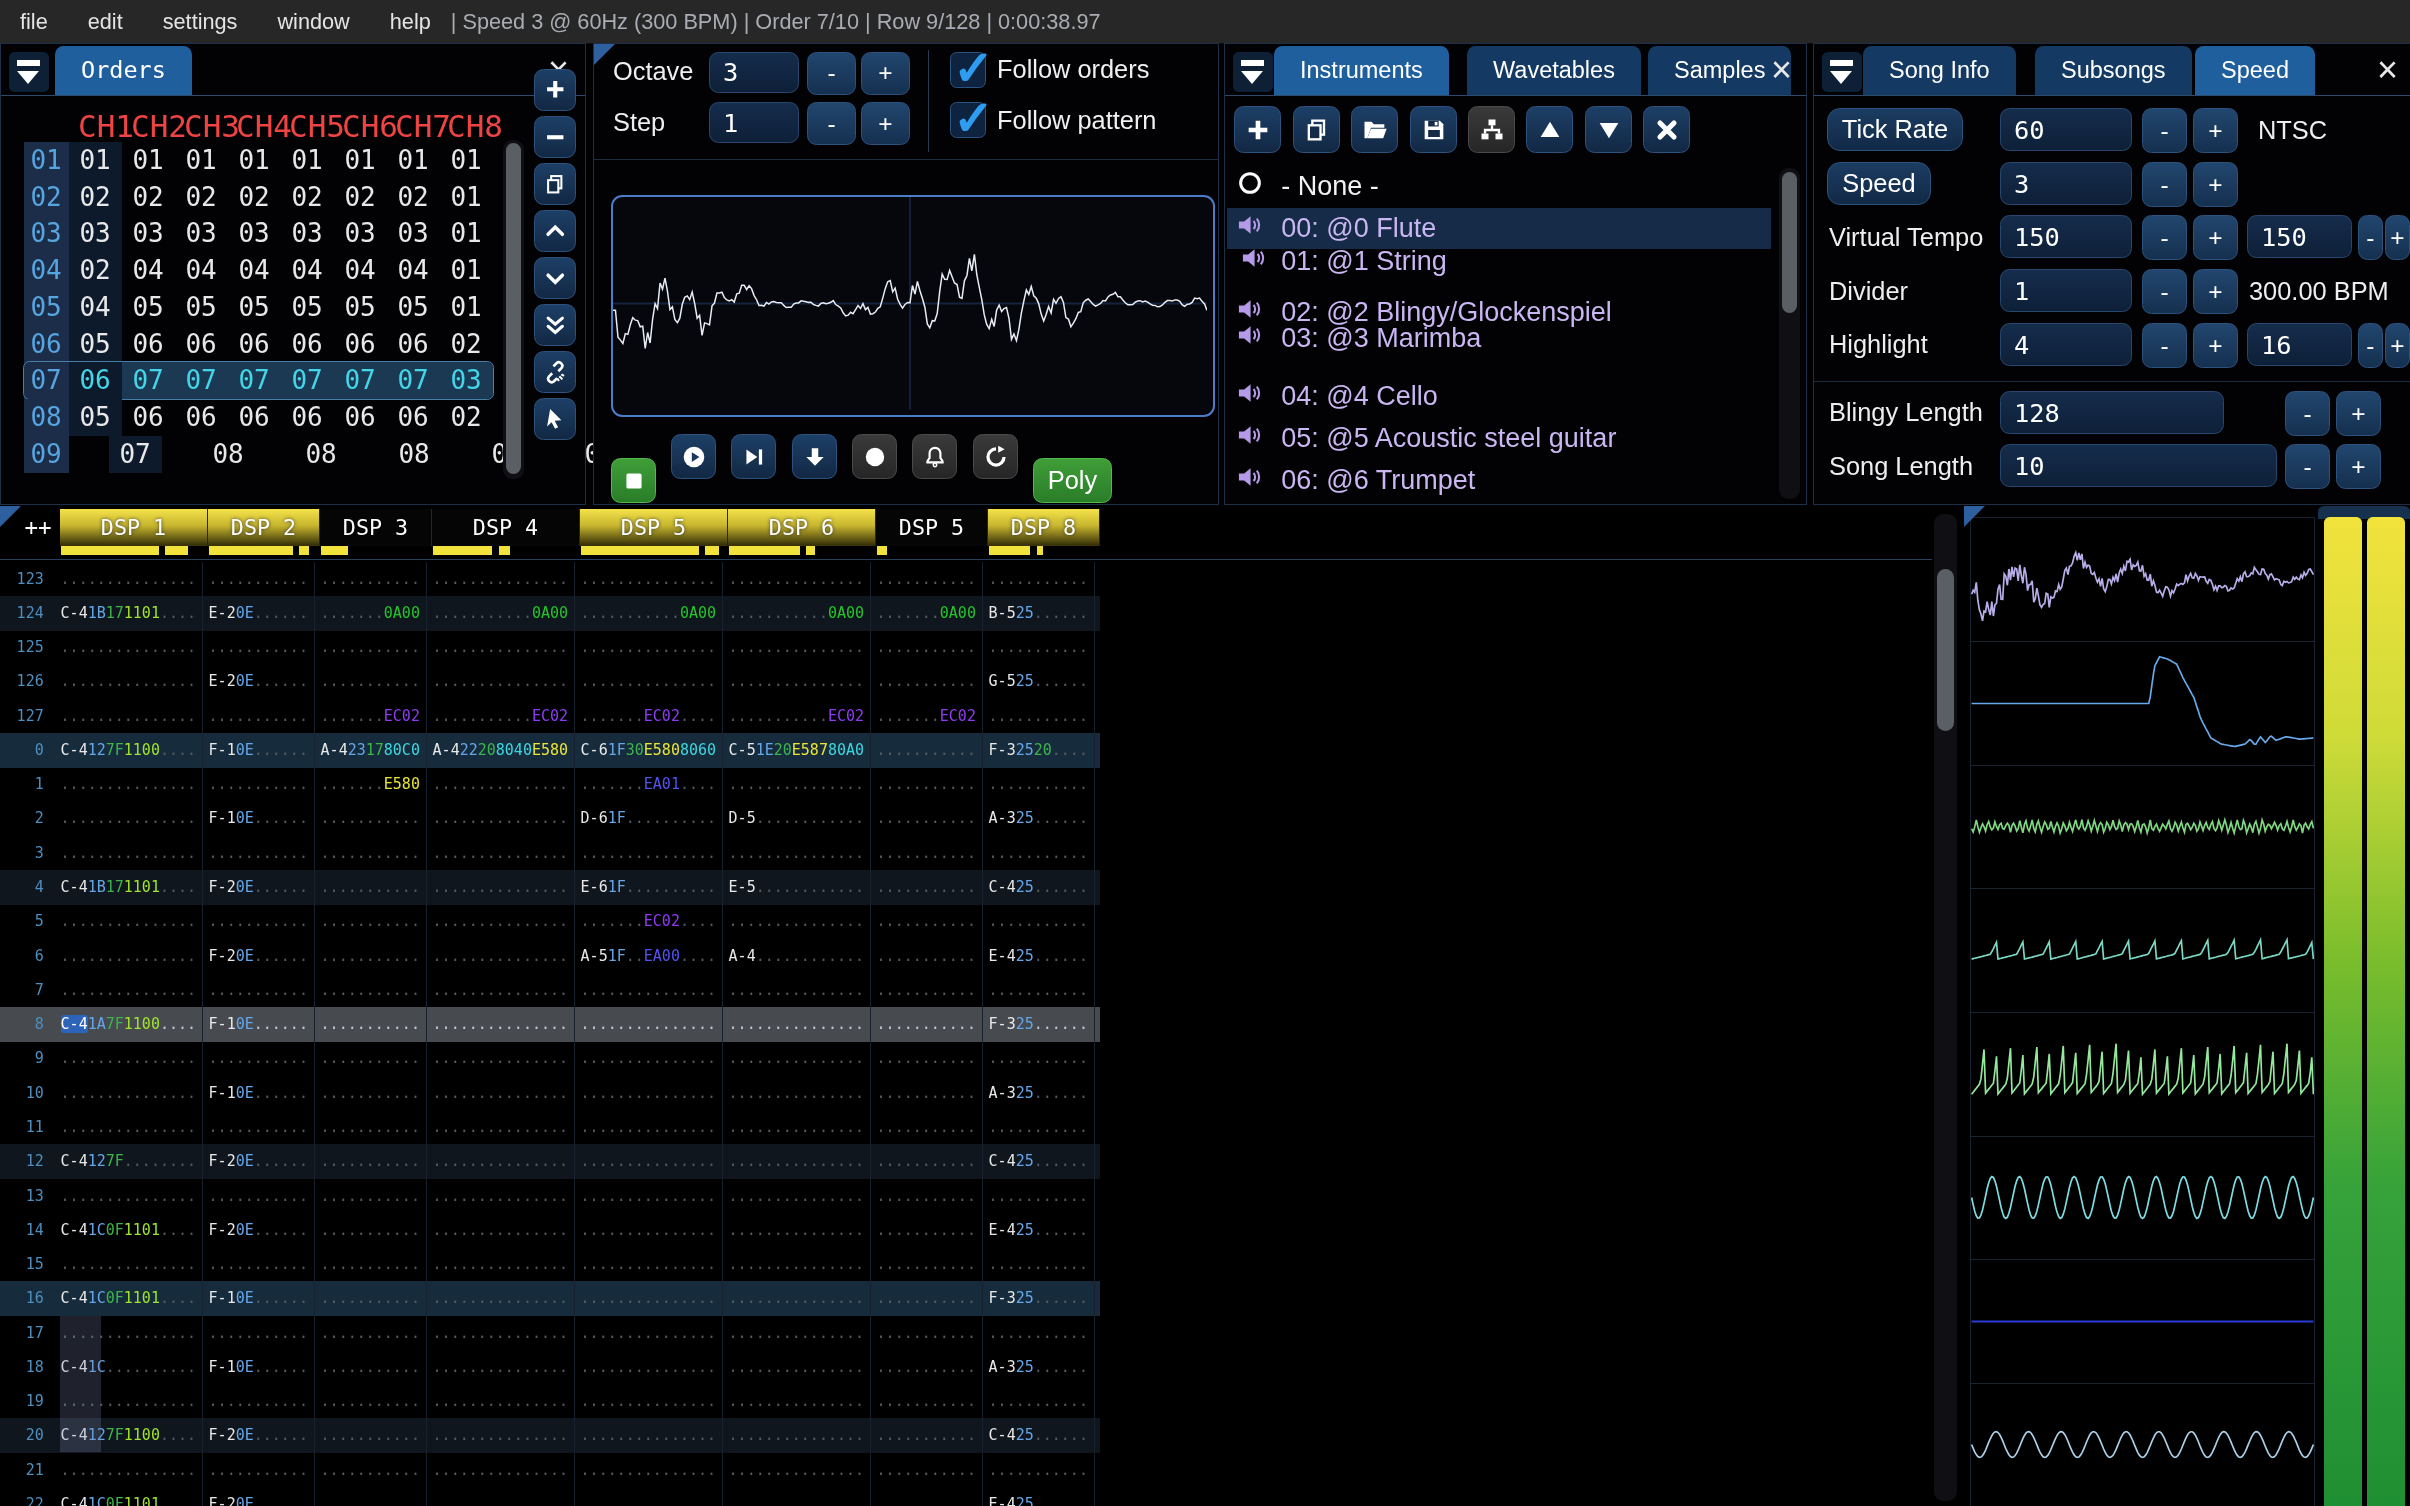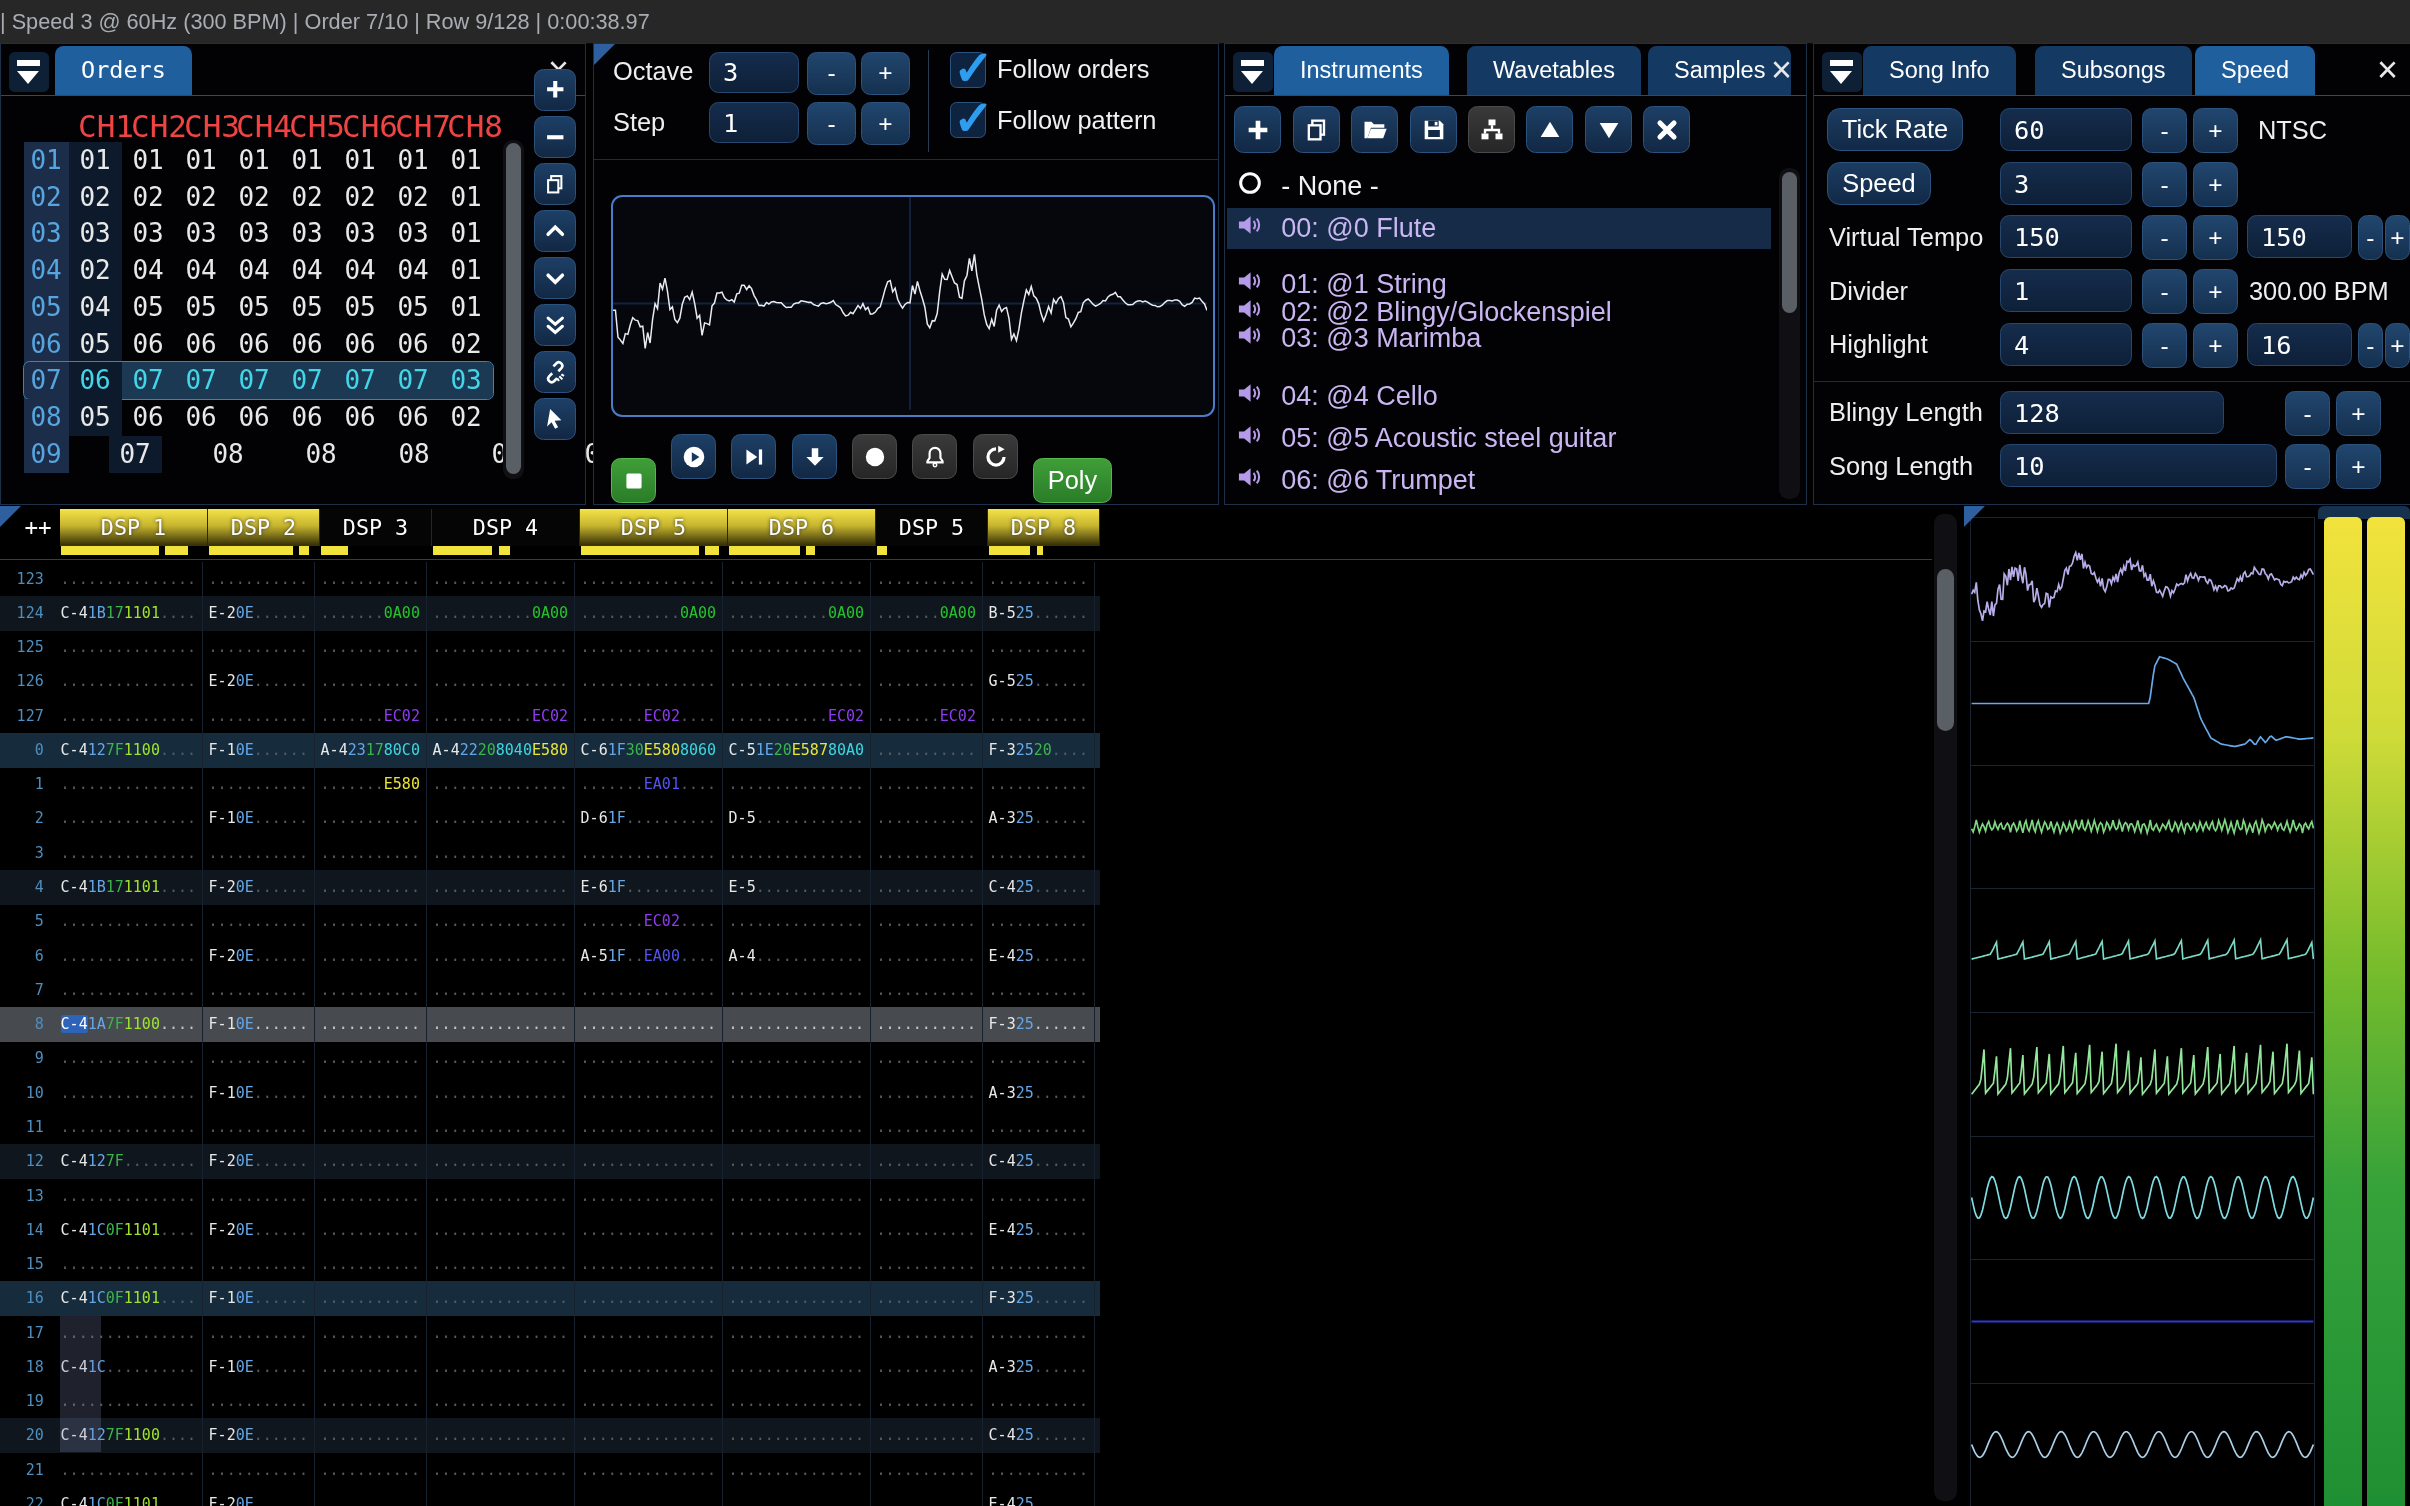--- a/index.html
+++ b/index.html
@@ -85,20 +85,21 @@
   #scopes{position:absolute;left:1970px;top:517px;width:345px;height:990px;border:0.9px solid #1a2430;box-sizing:border-box;}
   .scope-cell{position:absolute;left:0;width:343px;border-bottom:0.9px solid #1a2430;}
   .meter{position:absolute;top:517px;width:38px;height:990px;border-radius:5.6px 5.6px 0 0;
          background:linear-gradient(#f2e23c,#cfdb38 22%,#79bd2c 45%,#35a23a 68%,#1f8f33 100%);}
   #meter-cap{position:absolute;left:2318px;top:506px;width:92px;height:13px;background:#16314e;border-radius:5.6px 5.6px 0 0;}
 </style>
 </head>
 <body>
 
 <div id="menubar">
+  <div id="menu-items"><div class="menu-item" style="display: inline-block;">file</div><div class="menu-item" style="display: inline-block;">edit</div><div class="menu-item" style="display: inline-block;">settings</div><div class="menu-item" style="display: inline-block;">window</div><div class="menu-item" style="display: inline-block;">help</div></div>
   <div id="status-text">| Speed 3 @ 60Hz (300 BPM) | Order 7/10 | Row 9/128 | 0:00:38.97</div>
 </div>
 
 <div class="panel" id="orders-panel" style="left:0;top:43px;width:586px;height:462px;">
   <div class="collapse-btn">
       <div class="bar"></div>
       <div class="tri"></div>
     </div>
   <div class="tab active mono" style="left:54px;">Orders</div>
   <div class="close-x" style="right:9.4px;">×</div>
@@ -449,21 +450,21 @@
           </svg></span>
         <span>- None -</span>
       </div>
       <div class="ins-item selected" style="top: 164px;">
         <span class="ic" style="color: rgb(180, 154, 232);"><svg width="28" height="28" viewBox="0 0 24 24">
             <path d="M2.5 9v6h4.5l5.5 4.5v-15L7 9z" fill="currentColor"></path>
             <path d="M15 8.5a5 5 0 0 1 0 7M17.8 6.5a8.5 8.5 0 0 1 0 11" fill="none" stroke="currentColor" stroke-width="1.8"></path>
           </svg></span>
         <span>00: @0 Flute</span>
       </div>
-      <div class="ins-item" style="top: 220px;">
+      <div class="ins-item" style="top: 197px; text-align: right;">
         <span class="ic" style="color: rgb(180, 154, 232);"><svg width="28" height="28" viewBox="0 0 24 24">
             <path d="M2.5 9v6h4.5l5.5 4.5v-15L7 9z" fill="currentColor"></path>
             <path d="M15 8.5a5 5 0 0 1 0 7M17.8 6.5a8.5 8.5 0 0 1 0 11" fill="none" stroke="currentColor" stroke-width="1.8"></path>
           </svg></span>
         <span>01: @1 String</span>
       </div>
       <div class="ins-item" style="top: 248px;">
         <span class="ic" style="color: rgb(180, 154, 232);"><svg width="28" height="28" viewBox="0 0 24 24">
             <path d="M2.5 9v6h4.5l5.5 4.5v-15L7 9z" fill="currentColor"></path>
             <path d="M15 8.5a5 5 0 0 1 0 7M17.8 6.5a8.5 8.5 0 0 1 0 11" fill="none" stroke="currentColor" stroke-width="1.8"></path>

